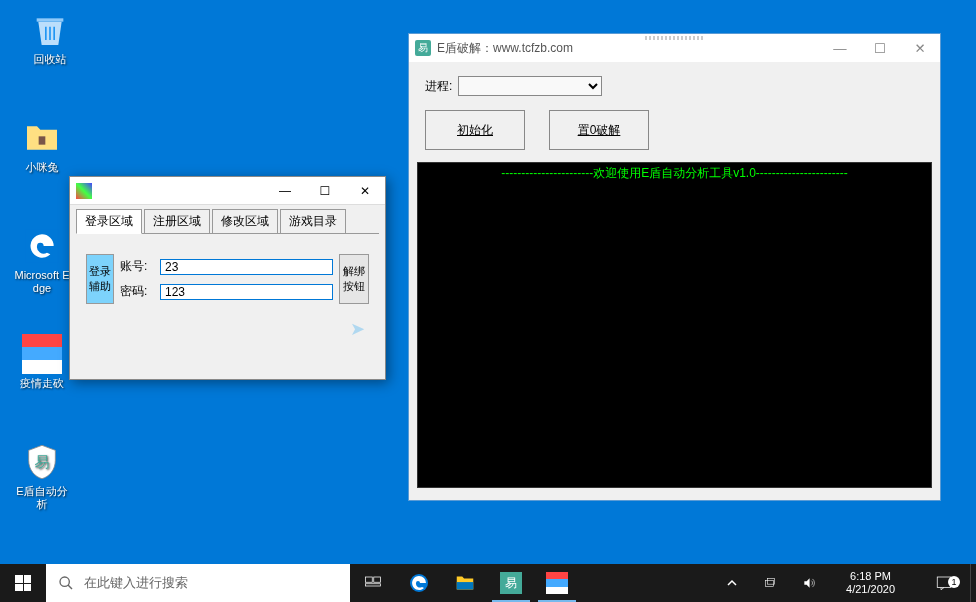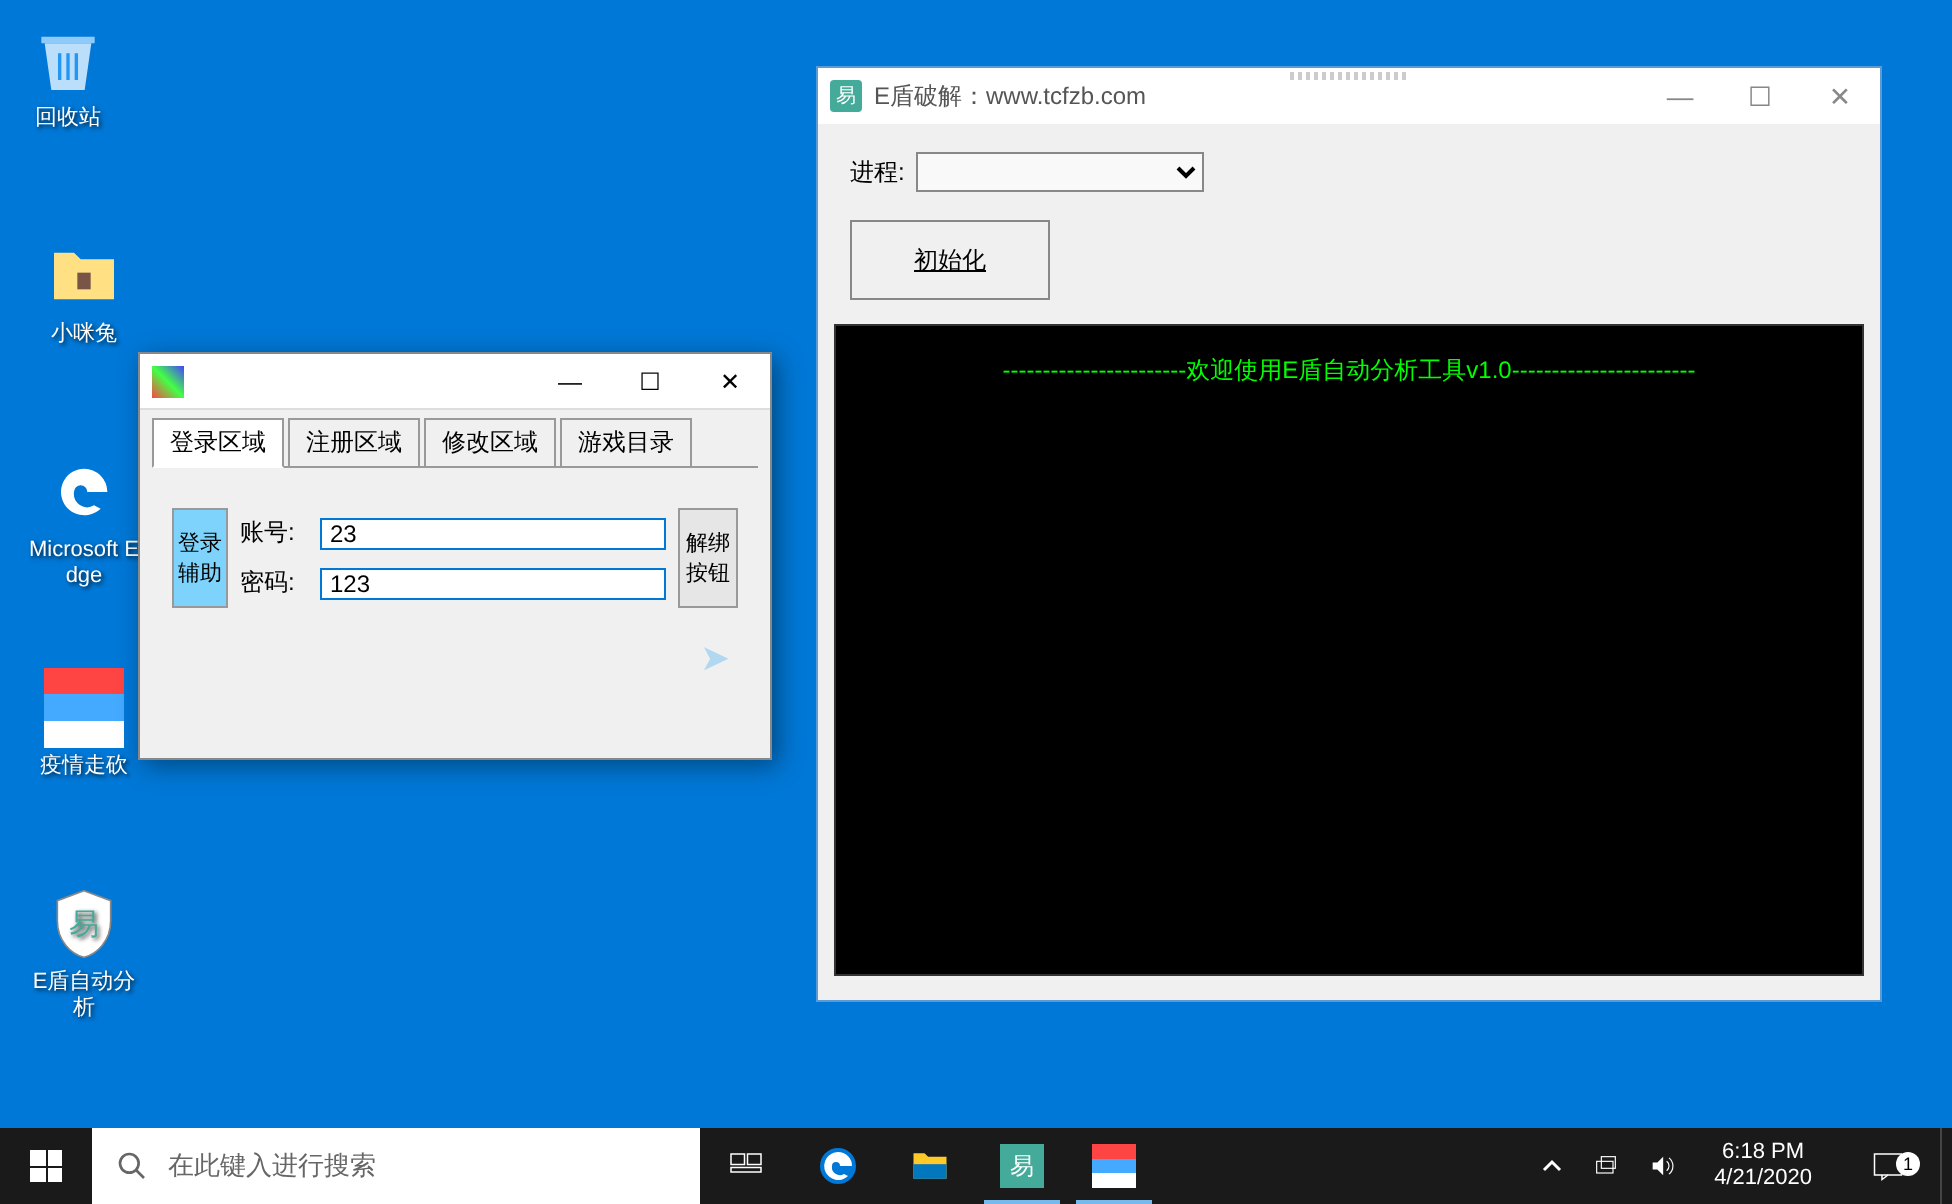--- a/index.html
+++ b/index.html
@@ -41,46 +41,46 @@
     
     .drag-grip { position: absolute; top: 2px; left: 50%; transform: translateX(-50%); width: 60px; height: 4px; background: repeating-linear-gradient(90deg, #ccc 0 2px, transparent 2px 4px); }
     
     .process-row { padding: 14px 16px 10px; display: flex; align-items: center; gap: 6px; font-size: 12px; }
     .process-row select { width: 144px; height: 20px; border: 1px solid #888; background: #f9f9f9; }
     
     .btn-row { padding: 4px 16px 12px; display: flex; gap: 24px; text-decoration: underline; }
     .big-btn { width: 100px; height: 40px; background: #f0f0f0; border: 1px solid #888; font-size: 12px; cursor: pointer; }
     
     .console { margin: 0 8px 8px; height: 326px; background: #000; border: 1px solid #333; padding: 0; color: #0f0; font-size: 12px; font-family: "SimSun", monospace; overflow: hidden; }
-    .console-line { white-space: nowrap; text-align: center; padding-top: 14px; }
+    .console-line { white-space: nowrap; text-align: center; padding-top: 2px; }
     
     
     .taskbar { position: absolute; bottom: 0; left: 0; right: 0; height: 38px; background: #1a1a1a; display: flex; align-items: stretch; color: white; }
     .start-btn { width: 46px; display: flex; align-items: center; justify-content: center; background: #1a1a1a; cursor: pointer; }
     .win-logo { width: 16px; height: 16px; display: grid; grid-template-columns: 1fr 1fr; grid-template-rows: 1fr 1fr; gap: 1px; }
     .win-logo div { background: white; }
     
     .search-box { width: 304px; background: #fff; display: flex; align-items: center; padding: 0 12px; gap: 10px; color: #666; font-size: 13px; }
     .search-box svg { width: 16px; height: 16px; }
     
     .task-items { display: flex; align-items: stretch; flex: 1; }
     .task-item { width: 46px; display: flex; align-items: center; justify-content: center; cursor: pointer; position: relative; }
     .task-item.active::after { content: ''; position: absolute; bottom: 0; left: 4px; right: 4px; height: 2px; background: #76b9ed; }
     
-    .tray { display: flex; align-items: center; padding: 0 4px; gap: 8px; font-size: 11px; }
+    .tray { display: flex; align-items: center; padding: 0 4px; gap: 19px; font-size: 11px; }
     .tray-icon { cursor: pointer; padding: 0 3px; display: flex; align-items: center; }
     .clock { display: flex; flex-direction: column; align-items: center; justify-content: center; font-size: 11px; line-height: 1.2; padding: 0 8px; cursor: pointer; }
     .notif { width: 44px; display: flex; align-items: center; justify-content: center; cursor: pointer; position: relative; }
     .notif-badge { position: absolute; bottom: 4px; right: 6px; background: #fff; color: #000; font-size: 9px; width: 12px; height: 12px; border-radius: 50%; display: flex; align-items: center; justify-content: center; }
     .show-desktop { width: 6px; border-left: 1px solid #444; cursor: pointer; }
   </style>
 </head>
 <body>
 
-<div class="desktop-icon" style="left:4px; top:10px;">
+<div class="desktop-icon" style="left:20px; top:10px;">
   <div class="icon-img">
     <svg viewBox="0 0 48 48" width="40" height="40">
         <path fill="#bbdefb" d="M10 14 L38 14 L34 42 L14 42 Z"></path>
         <path fill="#90caf9" d="M8 10 L40 10 L40 14 L8 14 Z"></path>
         <path fill="#2196f3" d="M18 20 L20 20 L20 36 L18 36 Z M23 20 L25 20 L25 36 L23 36 Z M28 20 L30 20 L30 36 L28 36 Z"></path>
       </svg>
   </div>
   <span class="label">回收站</span>
 </div>
 
@@ -163,20 +163,21 @@
       <button class="close-btn">✕</button>
     </div>
     <div class="drag-grip"></div>
   </div>
   <div class="process-row">
     <span>进程:</span>
     <select></select>
   </div>
   <div class="btn-row">
     <button class="big-btn">初始化</button>
+    <button class="big-btn">置0破解</button>
   </div>
   <div class="console">
     <div class="console-line">-----------------------欢迎使用E盾自动分析工具v1.0-----------------------</div>
   </div>
 </div>
 
 <div class="taskbar">
   <div class="start-btn">
     <div class="win-logo">
         <div></div>

